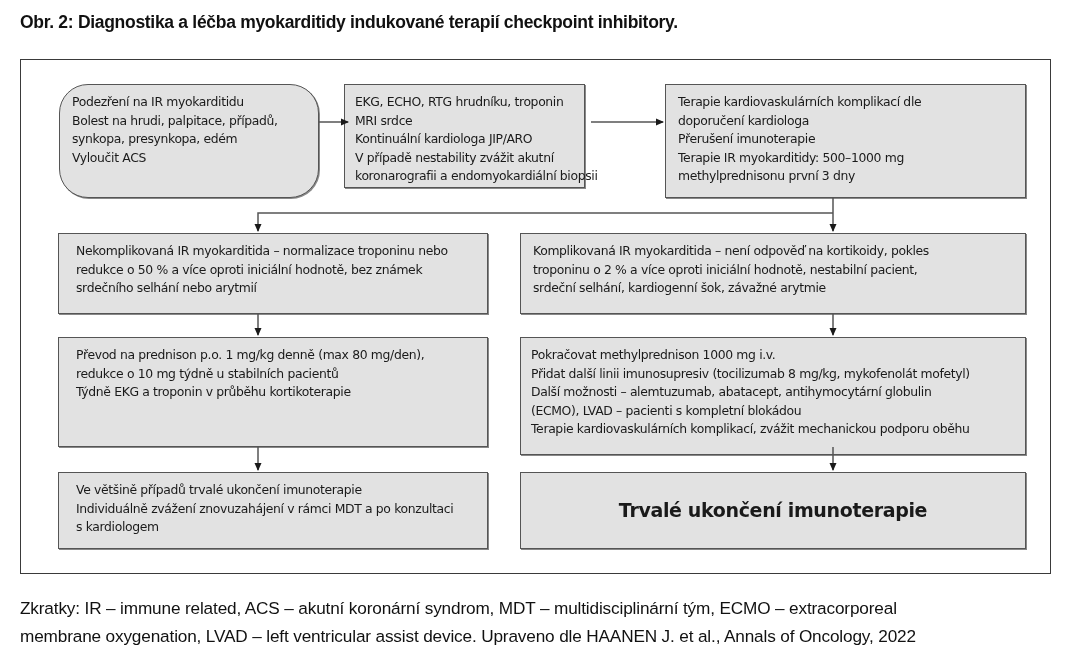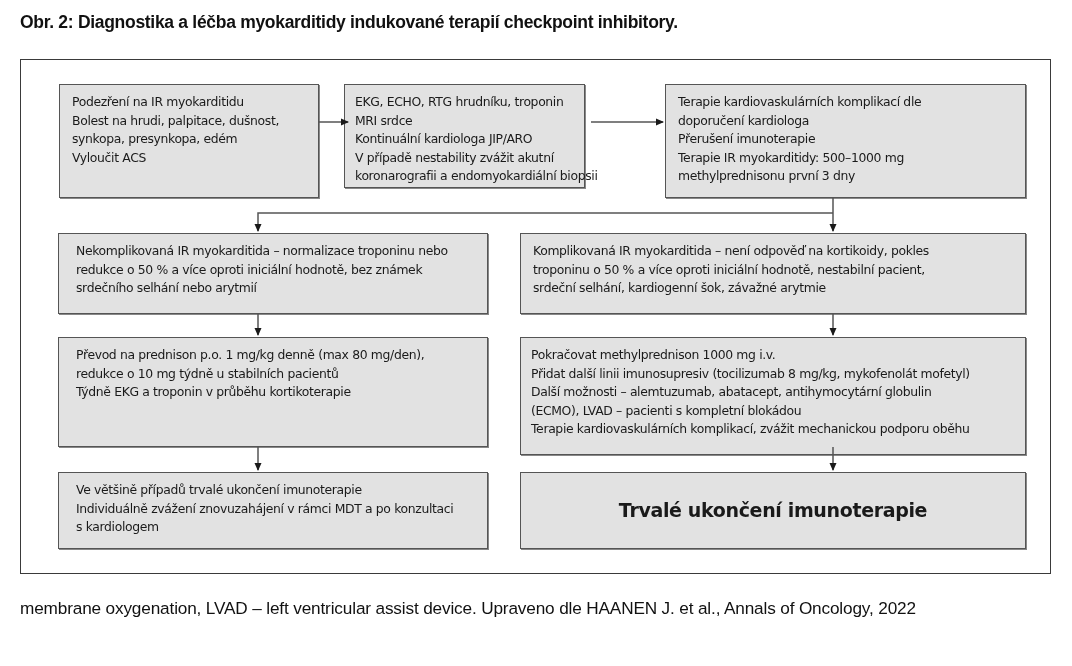--- a/index.html
+++ b/index.html
@@ -14,23 +14,23 @@
   .footer { position: absolute; left: 20px; top: 594px; font-family: "Liberation Sans", sans-serif; font-size: 17.2px; line-height: 28px; color: #111; letter-spacing: -0.15px; }
   .footer .fline { display: block; white-space: nowrap; }
 </style>
 </head>
 <body>
 
 <div class="title">Obr. 2: Diagnostika a léčba myokarditidy indukované terapií checkpoint inhibitory.</div>
 
 <div class="frame"></div>
 
-<div class="box" style="left:59px; top:84px; width:260px; height:114px;">
+<div class="box" style="left:59px; top:84px; width:260px; height:114px;border-radius:29px;">
   <span class="line">Podezření na IR myokarditidu</span>
-  <span class="line">Bolest na hrudi, palpitace, dušnost,</span>
+  <span class="line">Bolest na hrudi, palpitace, případů,</span>
   <span class="line">synkopa, presynkopa, edém</span>
   <span class="line">Vyloučit ACS</span>
 </div>
 
 <div class="box" style="left:344px; top:84px; width:241px; height:104px; padding-left:10px;">
   <span class="line">EKG, ECHO, RTG hrudníku, troponin</span>
   <span class="line">MRI srdce</span>
   <span class="line">Kontinuální kardiologa JIP/ARO</span>
   <span class="line">V případě nestability zvážit akutní</span>
   <span class="line">koronarografii a endomyokardiální biopsii</span>
@@ -45,21 +45,21 @@
 </div>
 
 <div class="box" style="left:58px; top:233px; width:430px; height:81px; padding-left:17px;">
   <span class="line">Nekomplikovaná IR myokarditida – normalizace troponinu nebo</span>
   <span class="line">redukce o 50 % a více oproti iniciální hodnotě, bez známek</span>
   <span class="line">srdečního selhání nebo arytmií</span>
 </div>
 
 <div class="box" style="left:520px; top:233px; width:506px; height:81px;">
   <span class="line">Komplikovaná IR myokarditida – není odpověď na kortikoidy, pokles</span>
-  <span class="line">troponinu o 50 % a více oproti iniciální hodnotě, nestabilní pacient,</span>
+  <span class="line">troponinu o 2 % a více oproti iniciální hodnotě, nestabilní pacient,</span>
   <span class="line">srdeční selhání, kardiogenní šok, závažné arytmie</span>
 </div>
 
 <div class="box" style="left:58px; top:337px; width:430px; height:110px; padding-left:17px;">
   <span class="line">Převod na prednison p.o. 1 mg/kg denně (max 80 mg/den),</span>
   <span class="line">redukce o 10 mg týdně u stabilních pacientů</span>
   <span class="line">Týdně EKG a troponin v průběhu kortikoterapie</span>
 </div>
 
 <div class="box" style="left:520px; top:337px; width:506px; height:118px; padding-left:10px;">
@@ -96,14 +96,15 @@
 
     <line x1="258" y1="314" x2="258" y2="335" marker-end="url(#ah)"></line>
     <line x1="258" y1="447" x2="258" y2="470" marker-end="url(#ah)"></line>
 
     <line x1="833" y1="314" x2="833" y2="335" marker-end="url(#ah)"></line>
     <line x1="833" y1="447" x2="833" y2="470" marker-end="url(#ah)"></line>
   </g>
 </svg>
 
 <div class="footer">
+  <span class="fline">Zkratky: IR – immune related, ACS – akutní koronární syndrom, MDT – multidisciplinární tým, ECMO – extracorporeal</span>
   <span class="fline">membrane oxygenation, LVAD – left ventricular assist device. Upraveno dle HAANEN J. et al., Annals of Oncology, 2022</span>
 </div>
 
 </body></html>

